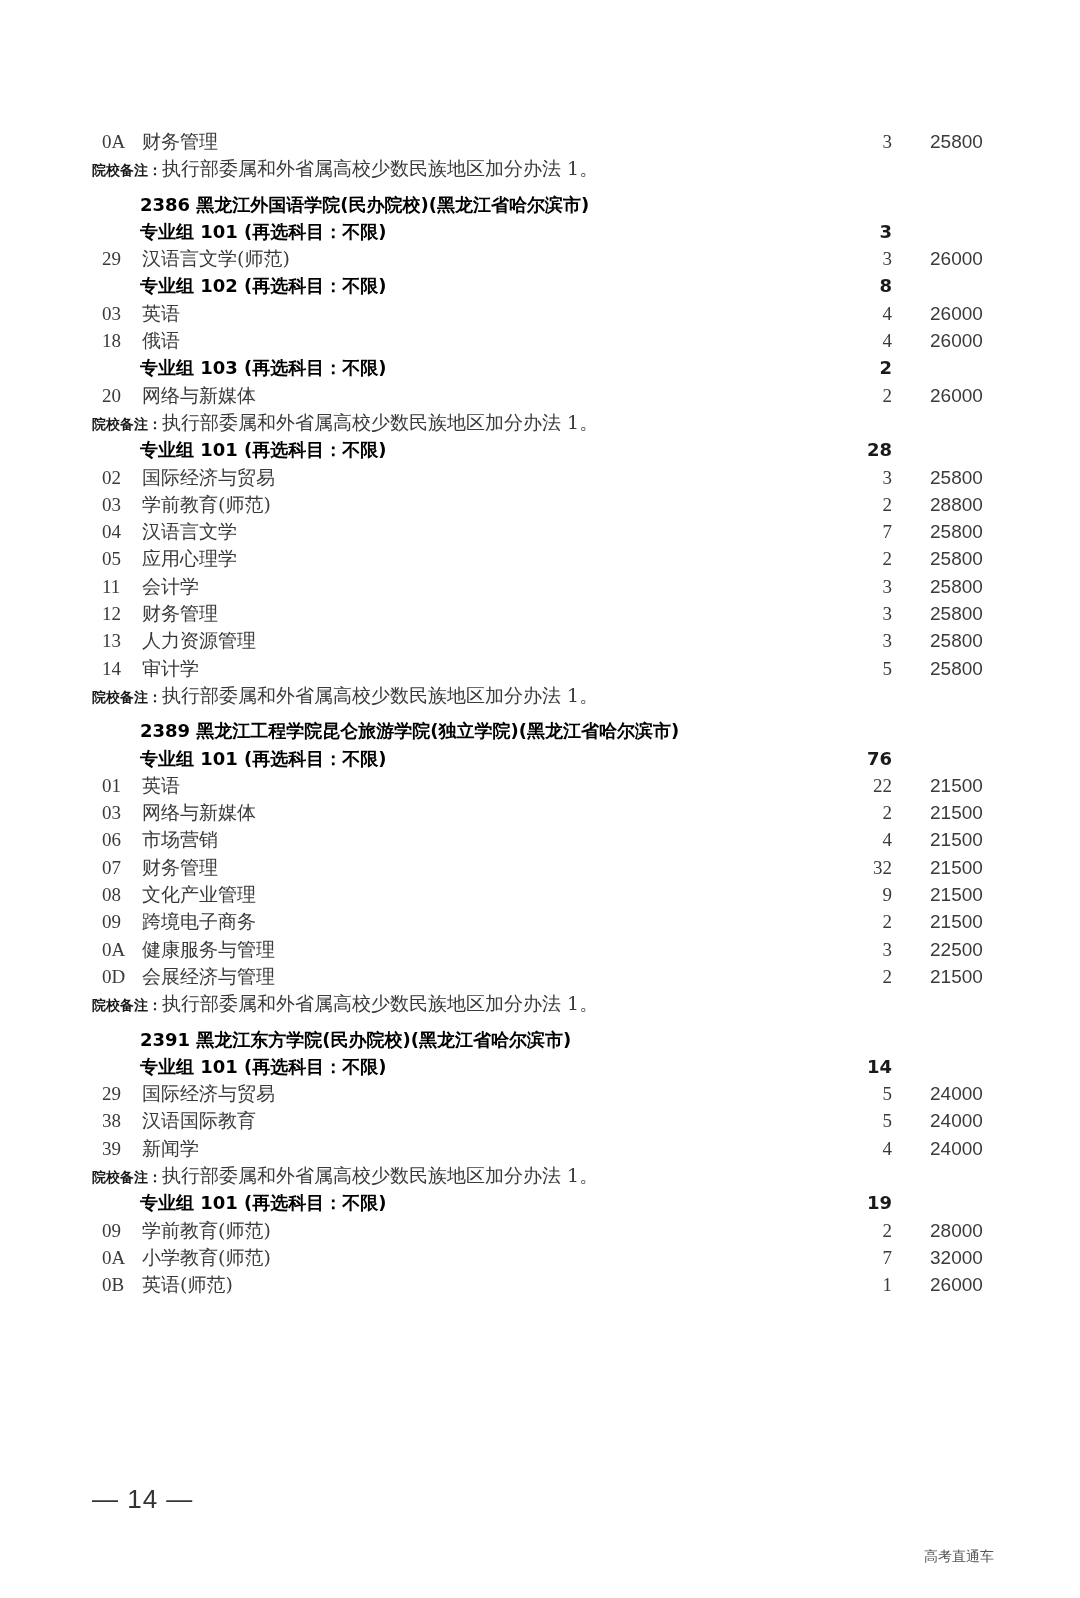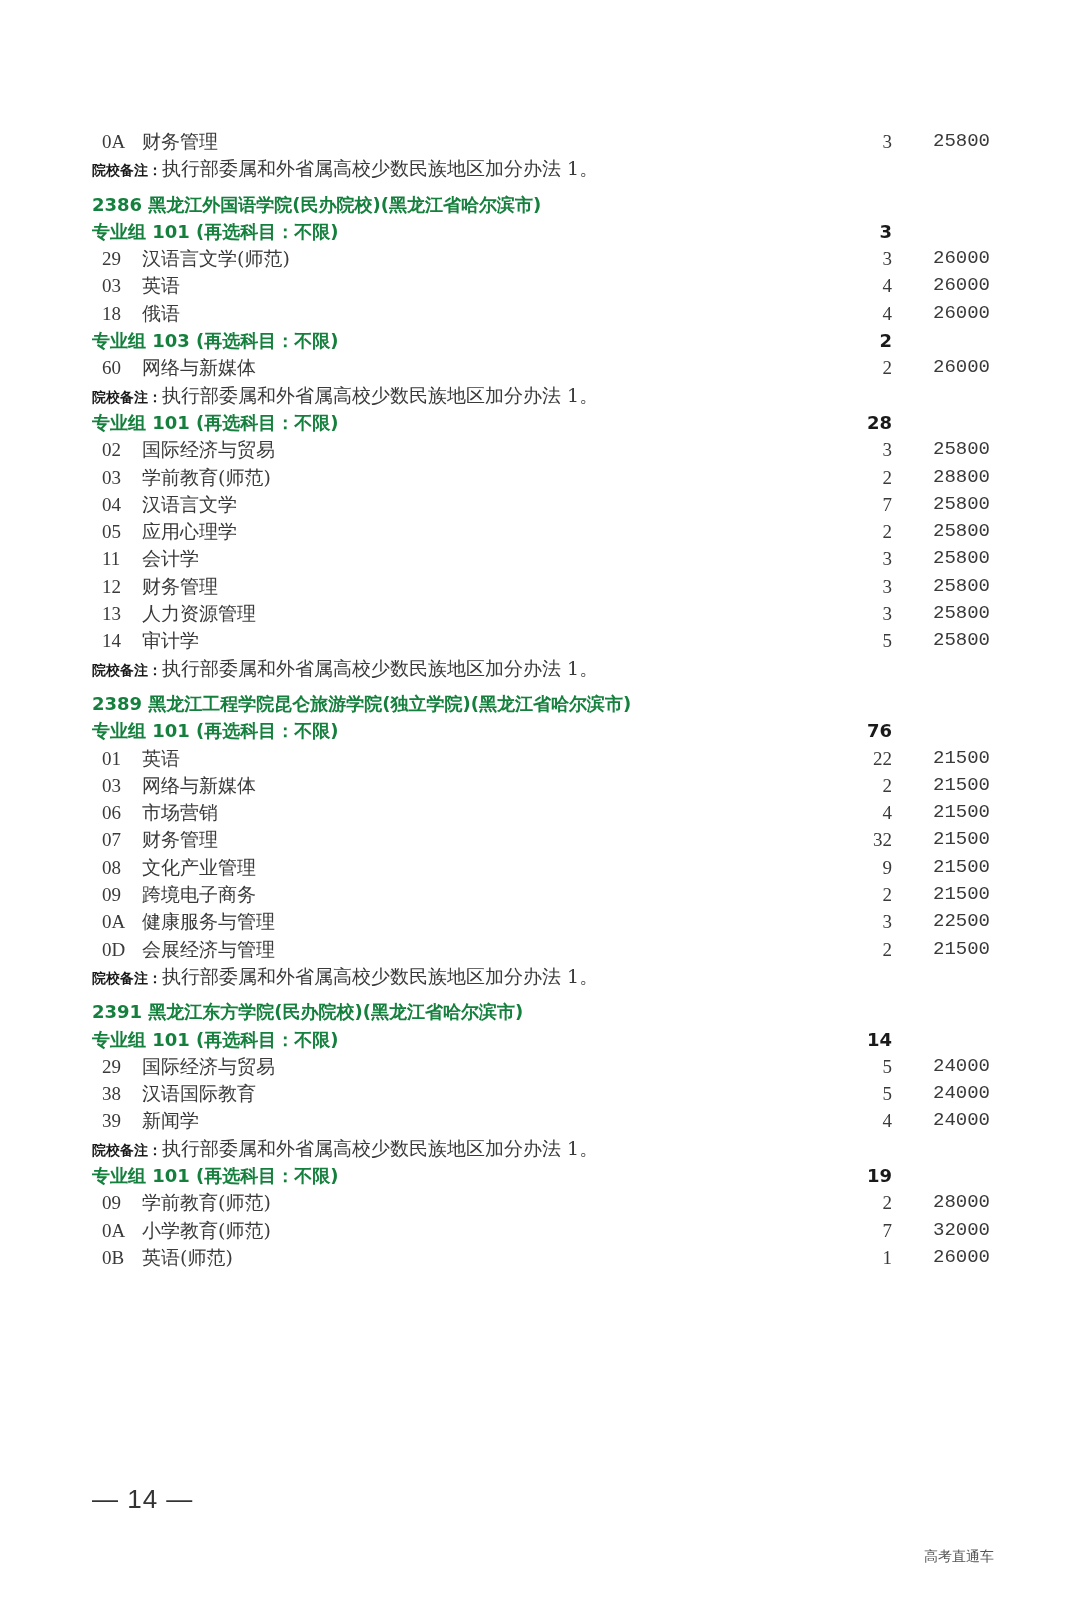--- a/index.html
+++ b/index.html
@@ -55,30 +55,30 @@
     left: 770px;
     width: 30px;
     text-align: right;
     font-family: "Liberation Serif", "DejaVu Serif", serif;
     color: #3a3a3a;
   }
   .row .fee {
     position: absolute;
     left: 838px;
     width: 60px;
-    text-align: right;
-    font-family: Liberation Mono, monospace;
+    font-family: Liberation Sans, sans-serif;
     color: #3a3a3a;
   }
   .row.group .label,
   .row.school .label {
     font-family: "DejaVu Sans", "Liberation Sans", sans-serif;
     font-weight: bold;
-    color: #15803d;
+    color: #000000;
     font-size: 18px;
+    margin-left: 48px;
   }
   .row.group .count {
     font-family: "DejaVu Sans", "Liberation Sans", sans-serif;
     font-weight: bold;
     color: #1a1a1a;
     font-size: 18px;
   }
   .row.school {
     margin-top: 8px;
   }
@@ -133,36 +133,40 @@
       </div>
       <div class="row group">
         <span class="label">专业组 101 (再选科目：不限)</span>
         <span class="count">3</span>
       </div>
       <div class="row major">
         <span class="label"><span class="code">29</span> <span class="name">汉语言文学(师范)</span></span>
         <span class="count">3</span>
         <span class="fee">26000</span>
       </div>
+      <div class="row group">
+        <span class="label">专业组 102 (再选科目：不限)</span>
+        <span class="count">8</span>
+      </div>
       <div class="row major">
         <span class="label"><span class="code">03</span> <span class="name">英语</span></span>
         <span class="count">4</span>
         <span class="fee">26000</span>
       </div>
       <div class="row major">
         <span class="label"><span class="code">18</span> <span class="name">俄语</span></span>
         <span class="count">4</span>
         <span class="fee">26000</span>
       </div>
       <div class="row group">
         <span class="label">专业组 103 (再选科目：不限)</span>
         <span class="count">2</span>
       </div>
       <div class="row major">
-        <span class="label"><span class="code">60</span> <span class="name">网络与新媒体</span></span>
+        <span class="label"><span class="code">20</span> <span class="name">网络与新媒体</span></span>
         <span class="count">2</span>
         <span class="fee">26000</span>
       </div>
       <div class="row remark">
         <span class="label"><span class="remark-key">院校备注：</span><span class="remark-val">执行部委属和外省属高校少数民族地区加分办法 1。</span></span>
       </div>
       <div class="row group">
         <span class="label">专业组 101 (再选科目：不限)</span>
         <span class="count">28</span>
       </div>

